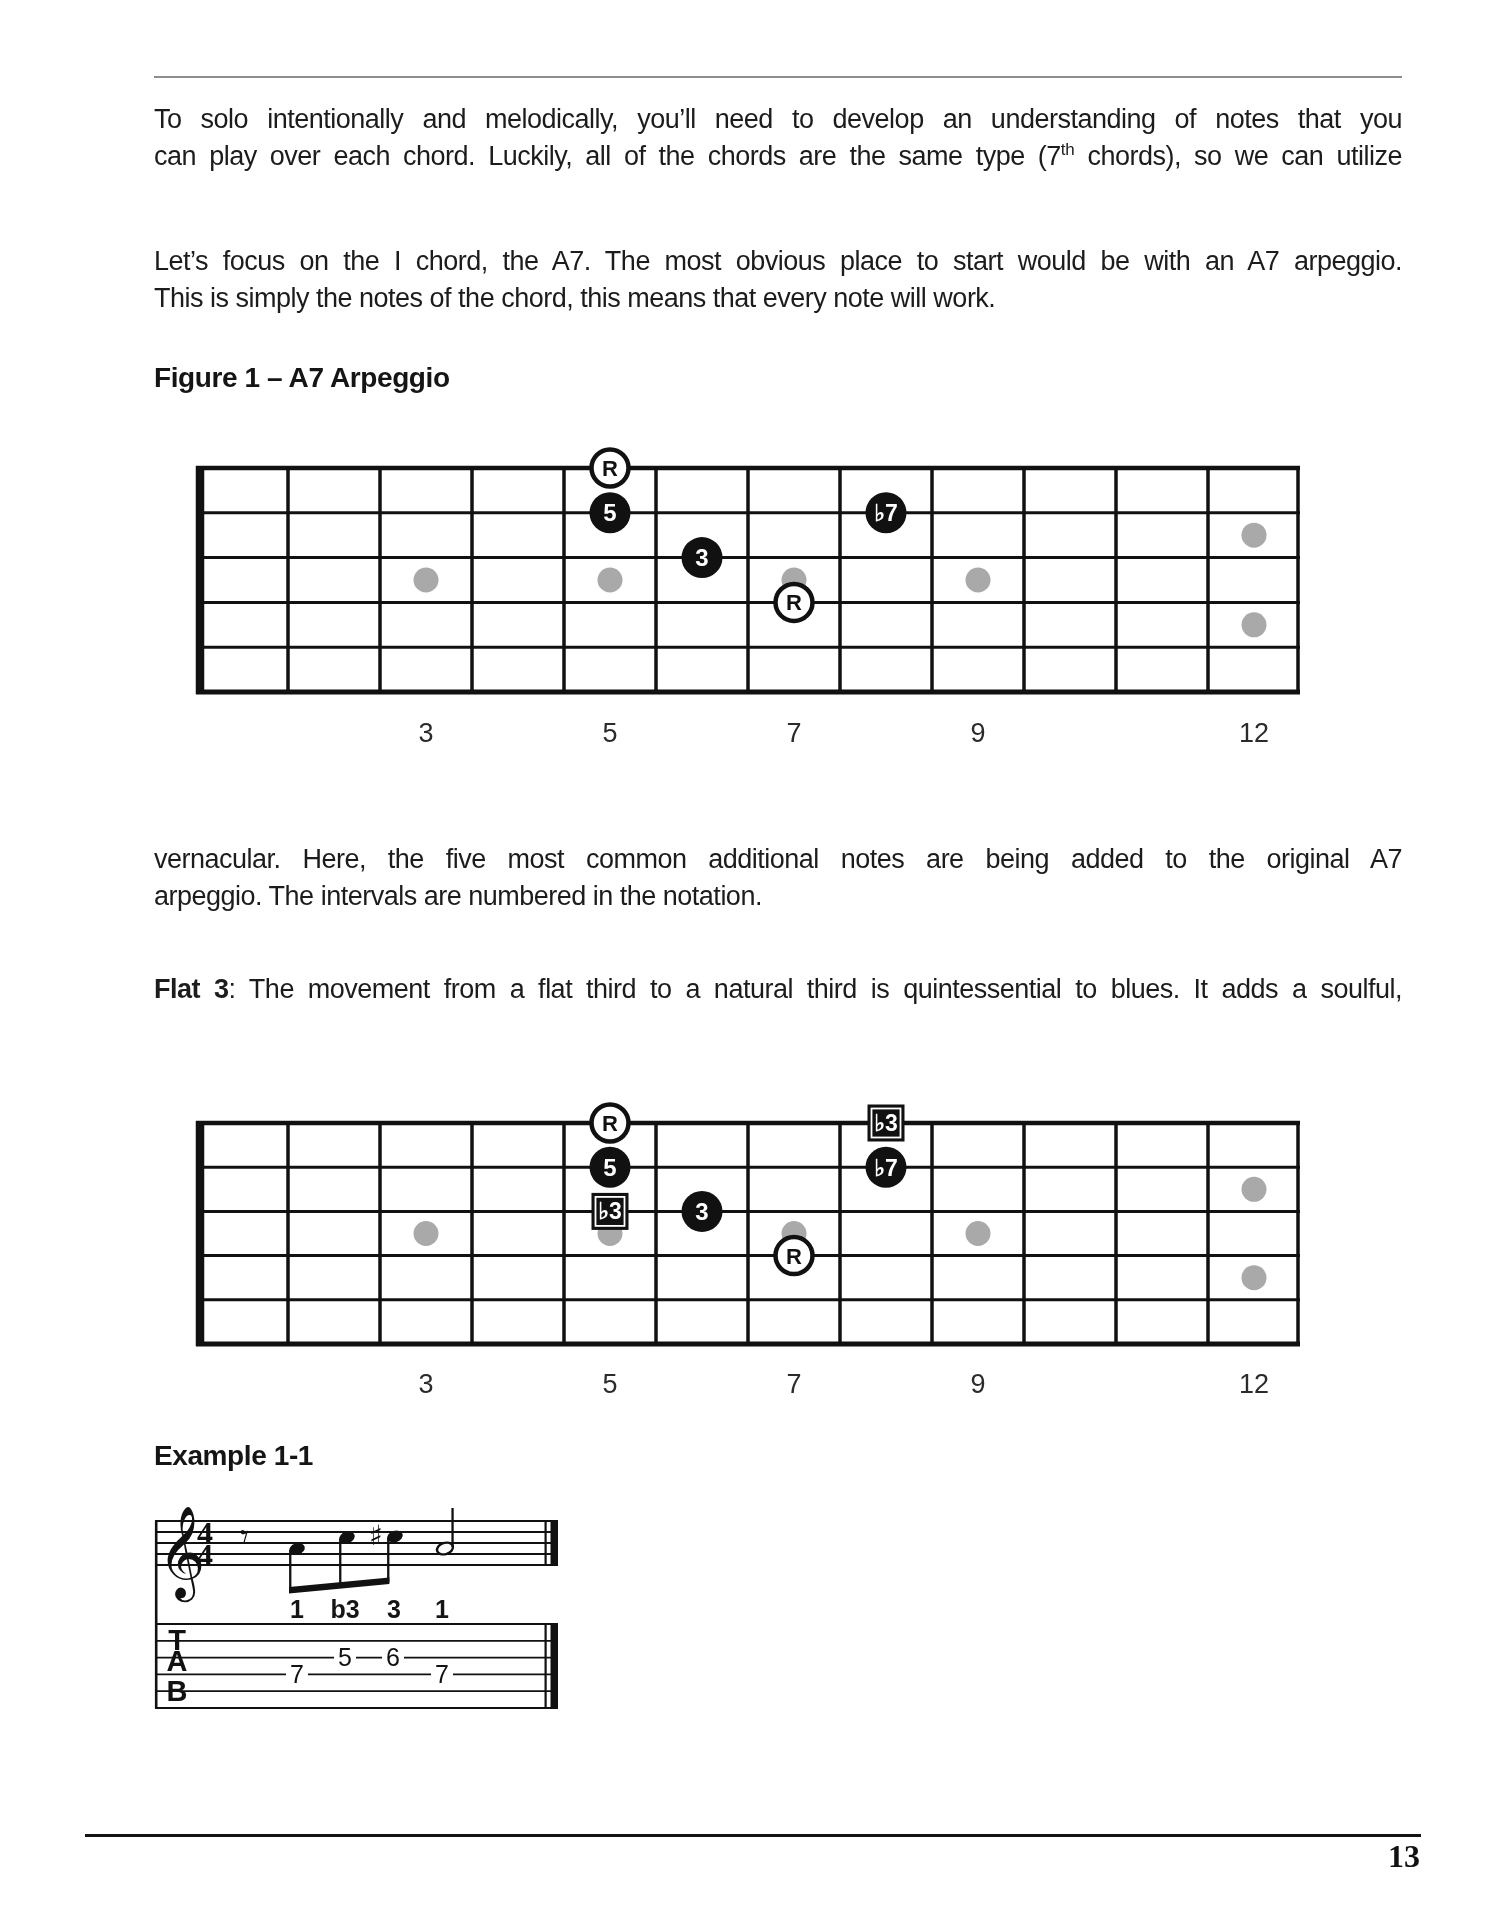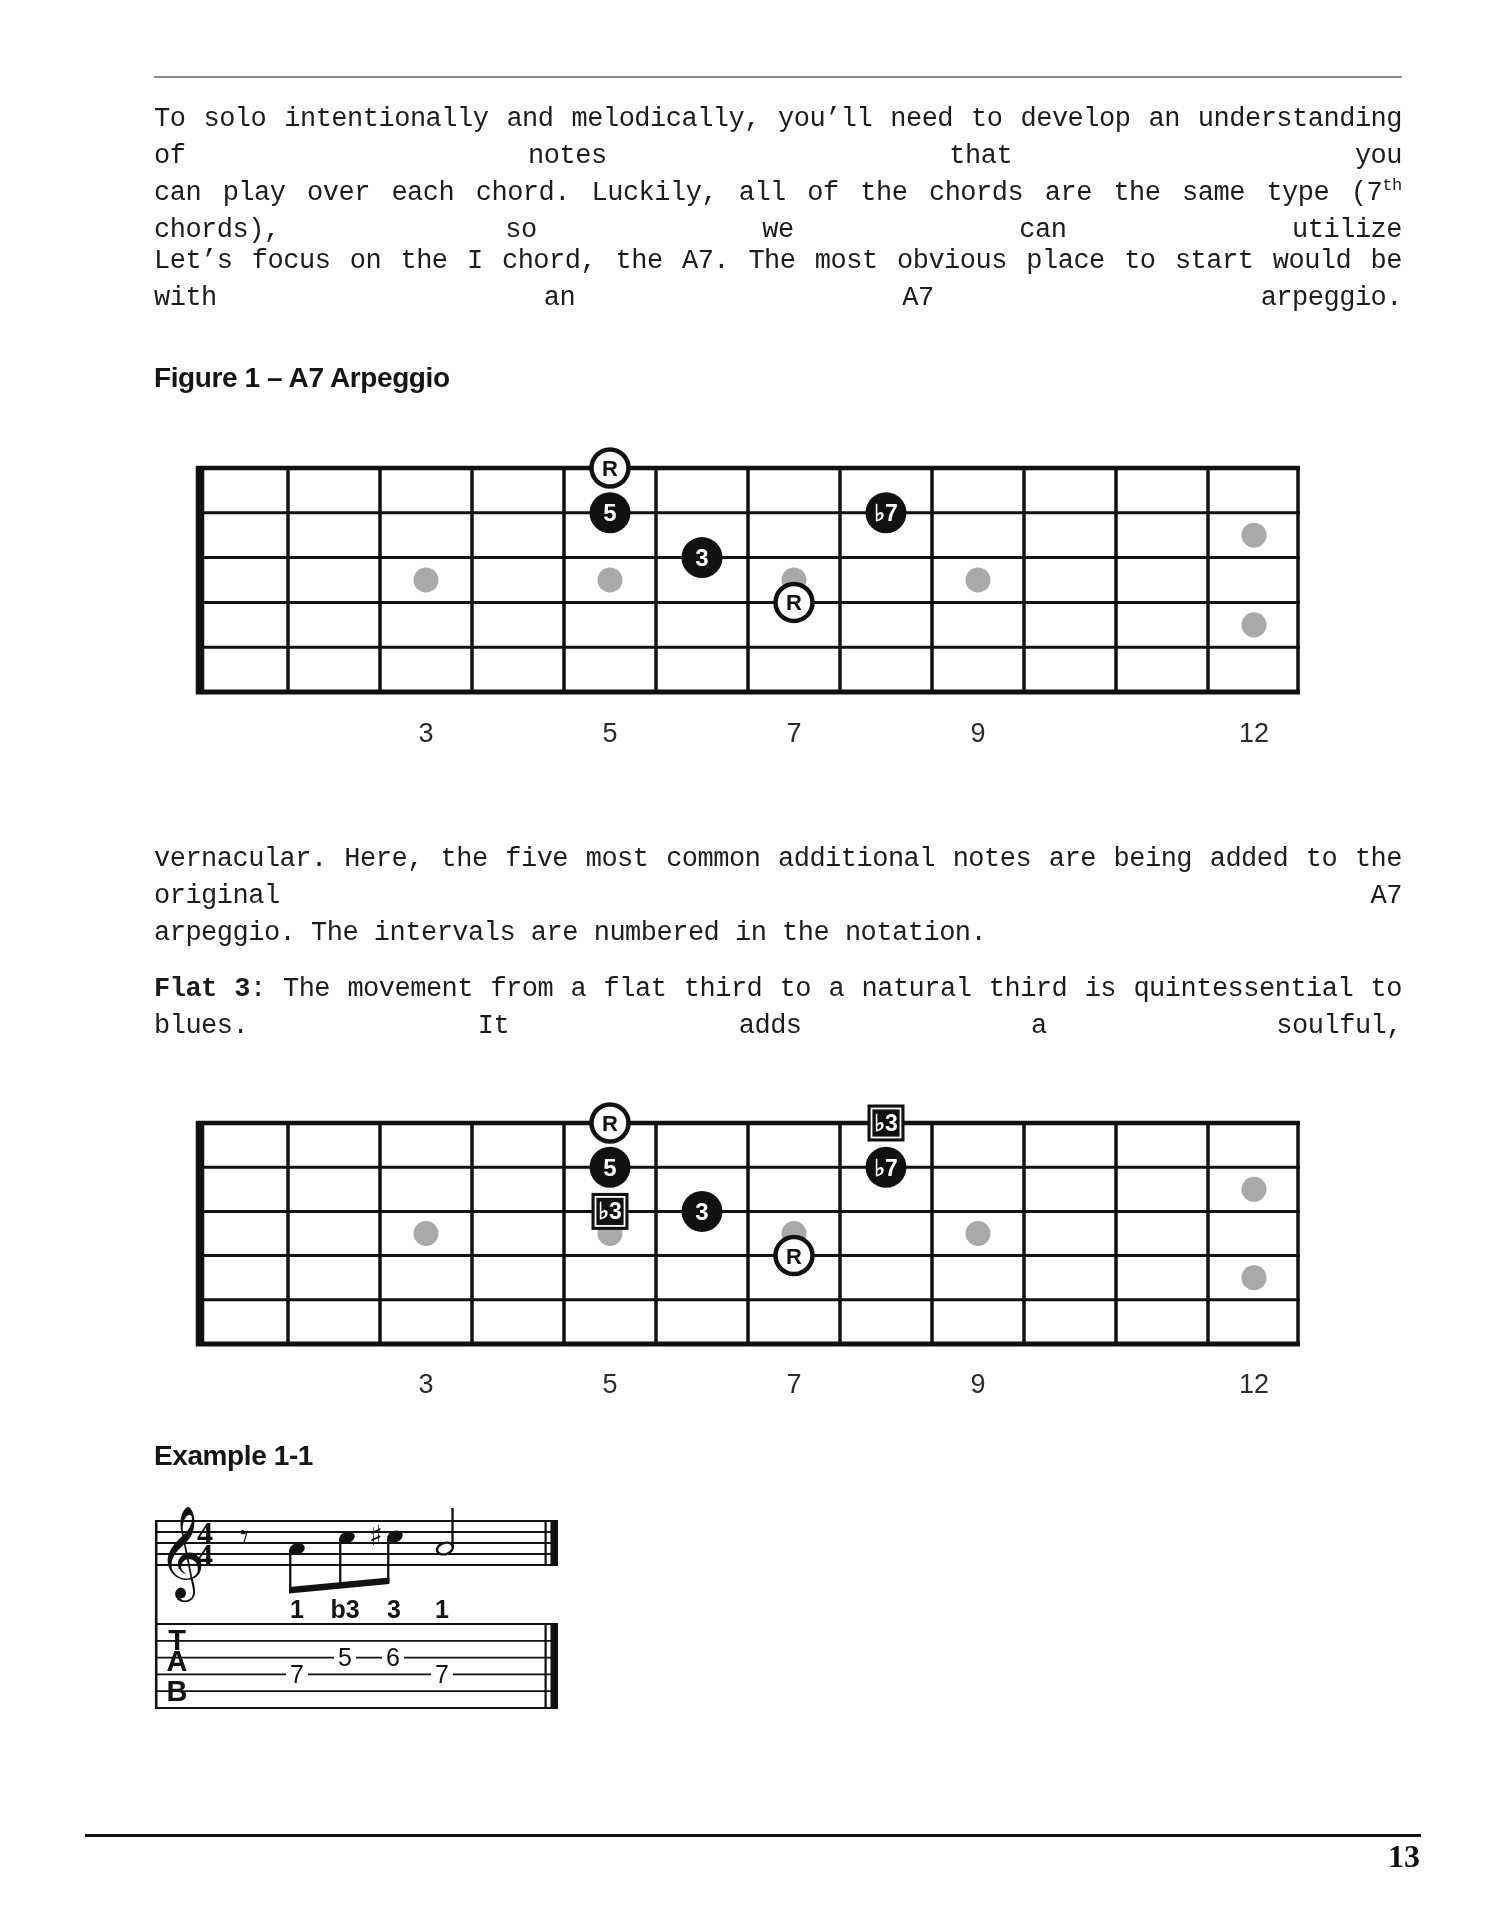--- a/index.html
+++ b/index.html
@@ -4,21 +4,21 @@
 <style>
   html,body{margin:0;padding:0;}
   body{
     width:1487px;height:1920px;position:relative;background:#ffffff;
     font-family:"Liberation Sans", sans-serif;color:#1c1c1c;overflow:hidden;
   }
   .abs{position:absolute;}
   .rule-top{left:154px;top:76px;width:1248px;height:2px;background:#8d8d8d;}
   .rule-bottom{left:85px;top:1834px;width:1336px;height:3px;background:#141414;}
   .para{left:154px;width:1248px;font-size:27px;line-height:37px;letter-spacing:-0.5px;}
-  .para .line{white-space:nowrap;font-family:Liberation Mono, monospace;}
+  .para .line{white-space:nowrap;}
   .para .line.j{white-space:normal;text-align:justify;text-align-last:justify;}
   .para sup{font-size:17px;line-height:0;vertical-align:super;letter-spacing:-0.3px;}
   .para b{font-weight:700;}
   .h-bold{left:154px;font-size:28px;font-weight:700;letter-spacing:-0.4px;color:#151515;}
   #p1{top:101px;} #p2{top:243px;} #p3{top:841px;} #p4{top:971px;}
   #fig1-title{top:350px;margin-top:12px;} #example-title{top:1440px;}
   #board1{left:196px;top:438px;} #board2{left:196px;top:1093px;}
   #notation{left:140px;top:1495px;}
   svg{overflow:visible;display:block;}
   .pagenum{top:1838px;right:67px;font-family:"Liberation Serif", serif;font-weight:700;font-size:32px;color:#111;}
@@ -28,20 +28,21 @@
 
 <div class="abs rule-top"></div>
 
 <div class="abs para" id="p1">
   <div class="line j"><span>To solo intentionally and melodically, you’ll need to develop an understanding of notes that you</span></div>
   <div class="line j"><span>can play over each chord. Luckily, all of the chords are the same type (7</span><sup>th</sup><span> chords), so we can utilize</span></div>
 </div>
 
 <div class="abs para" id="p2">
   <div class="line j"><span>Let’s focus on the I chord, the A7. The most obvious place to start would be with an A7 arpeggio.</span></div>
+  <div class="line"><span>This is simply the notes of the chord, this means that every note will work.</span></div>
 </div>
 
 <div class="abs h-bold" id="fig1-title">Figure 1 – A7 Arpeggio</div>
 
 <svg class="abs" id="board1" width="1104" height="330">
     <line x1="0" y1="30" x2="1104" y2="30" stroke="#111111" stroke-width="4.5"></line>
     <line x1="0" y1="74.8" x2="1104" y2="74.8" stroke="#111111" stroke-width="3"></line>
     <line x1="0" y1="119.6" x2="1104" y2="119.6" stroke="#111111" stroke-width="3"></line>
     <line x1="0" y1="164.39999999999998" x2="1104" y2="164.39999999999998" stroke="#111111" stroke-width="3"></line>
     <line x1="0" y1="209.2" x2="1104" y2="209.2" stroke="#111111" stroke-width="3"></line>

